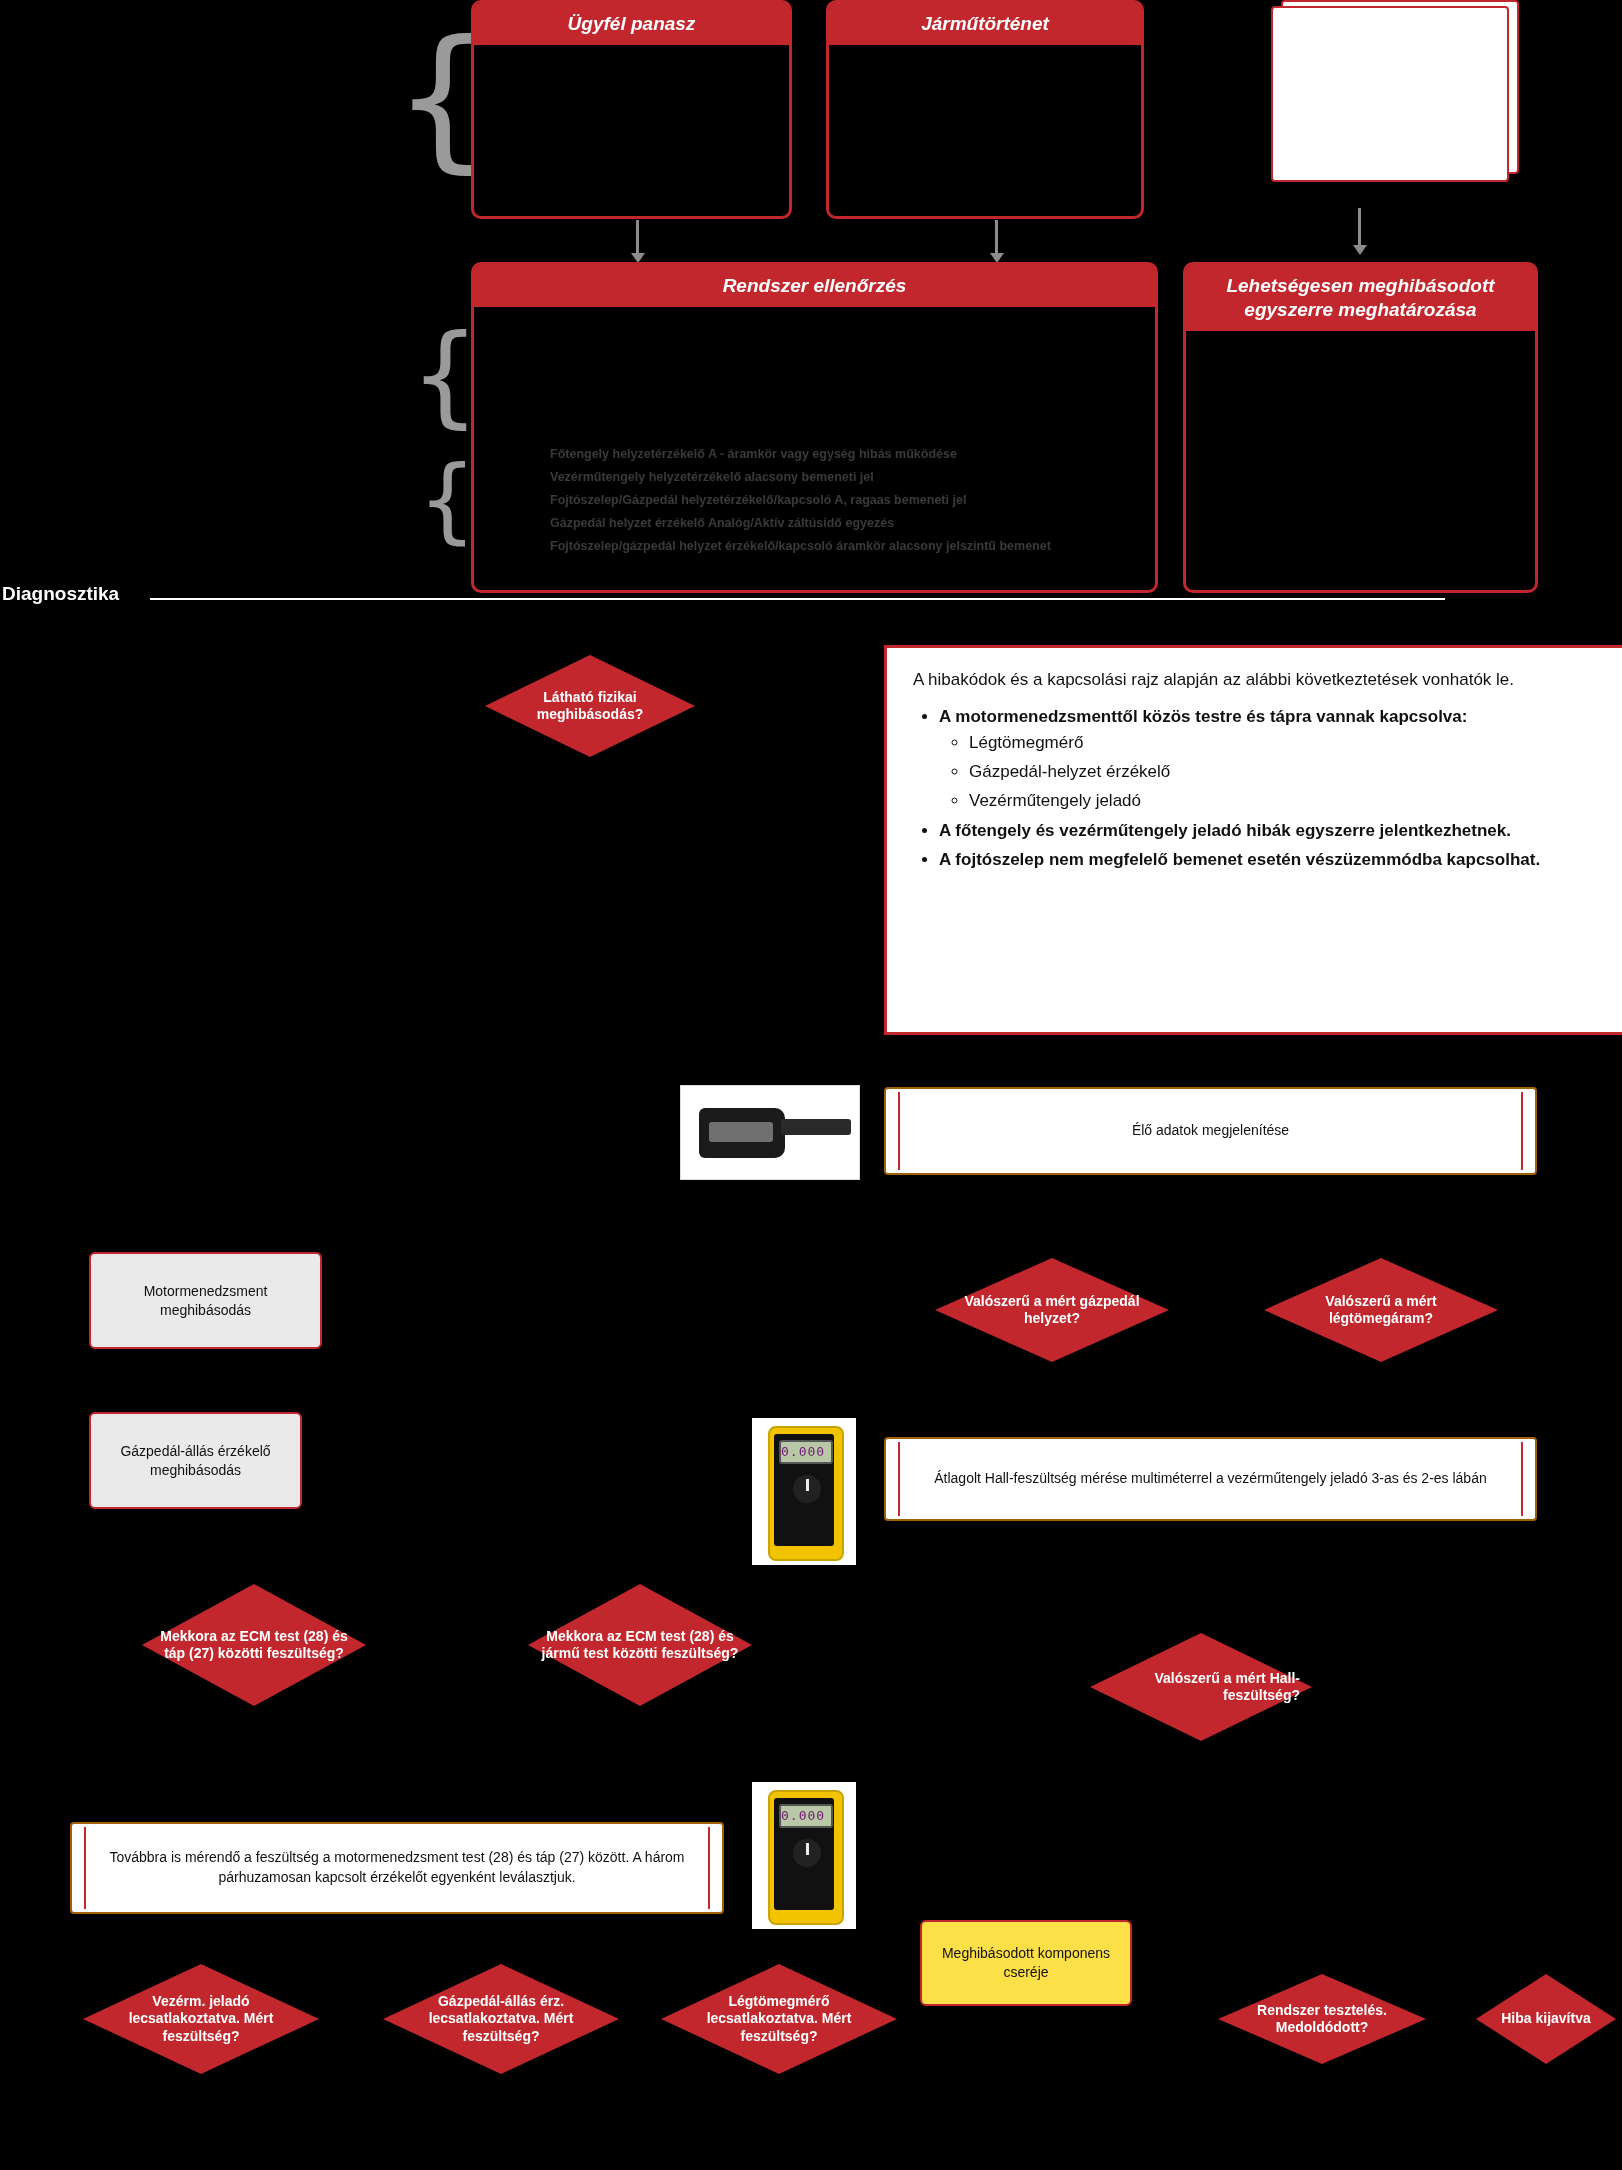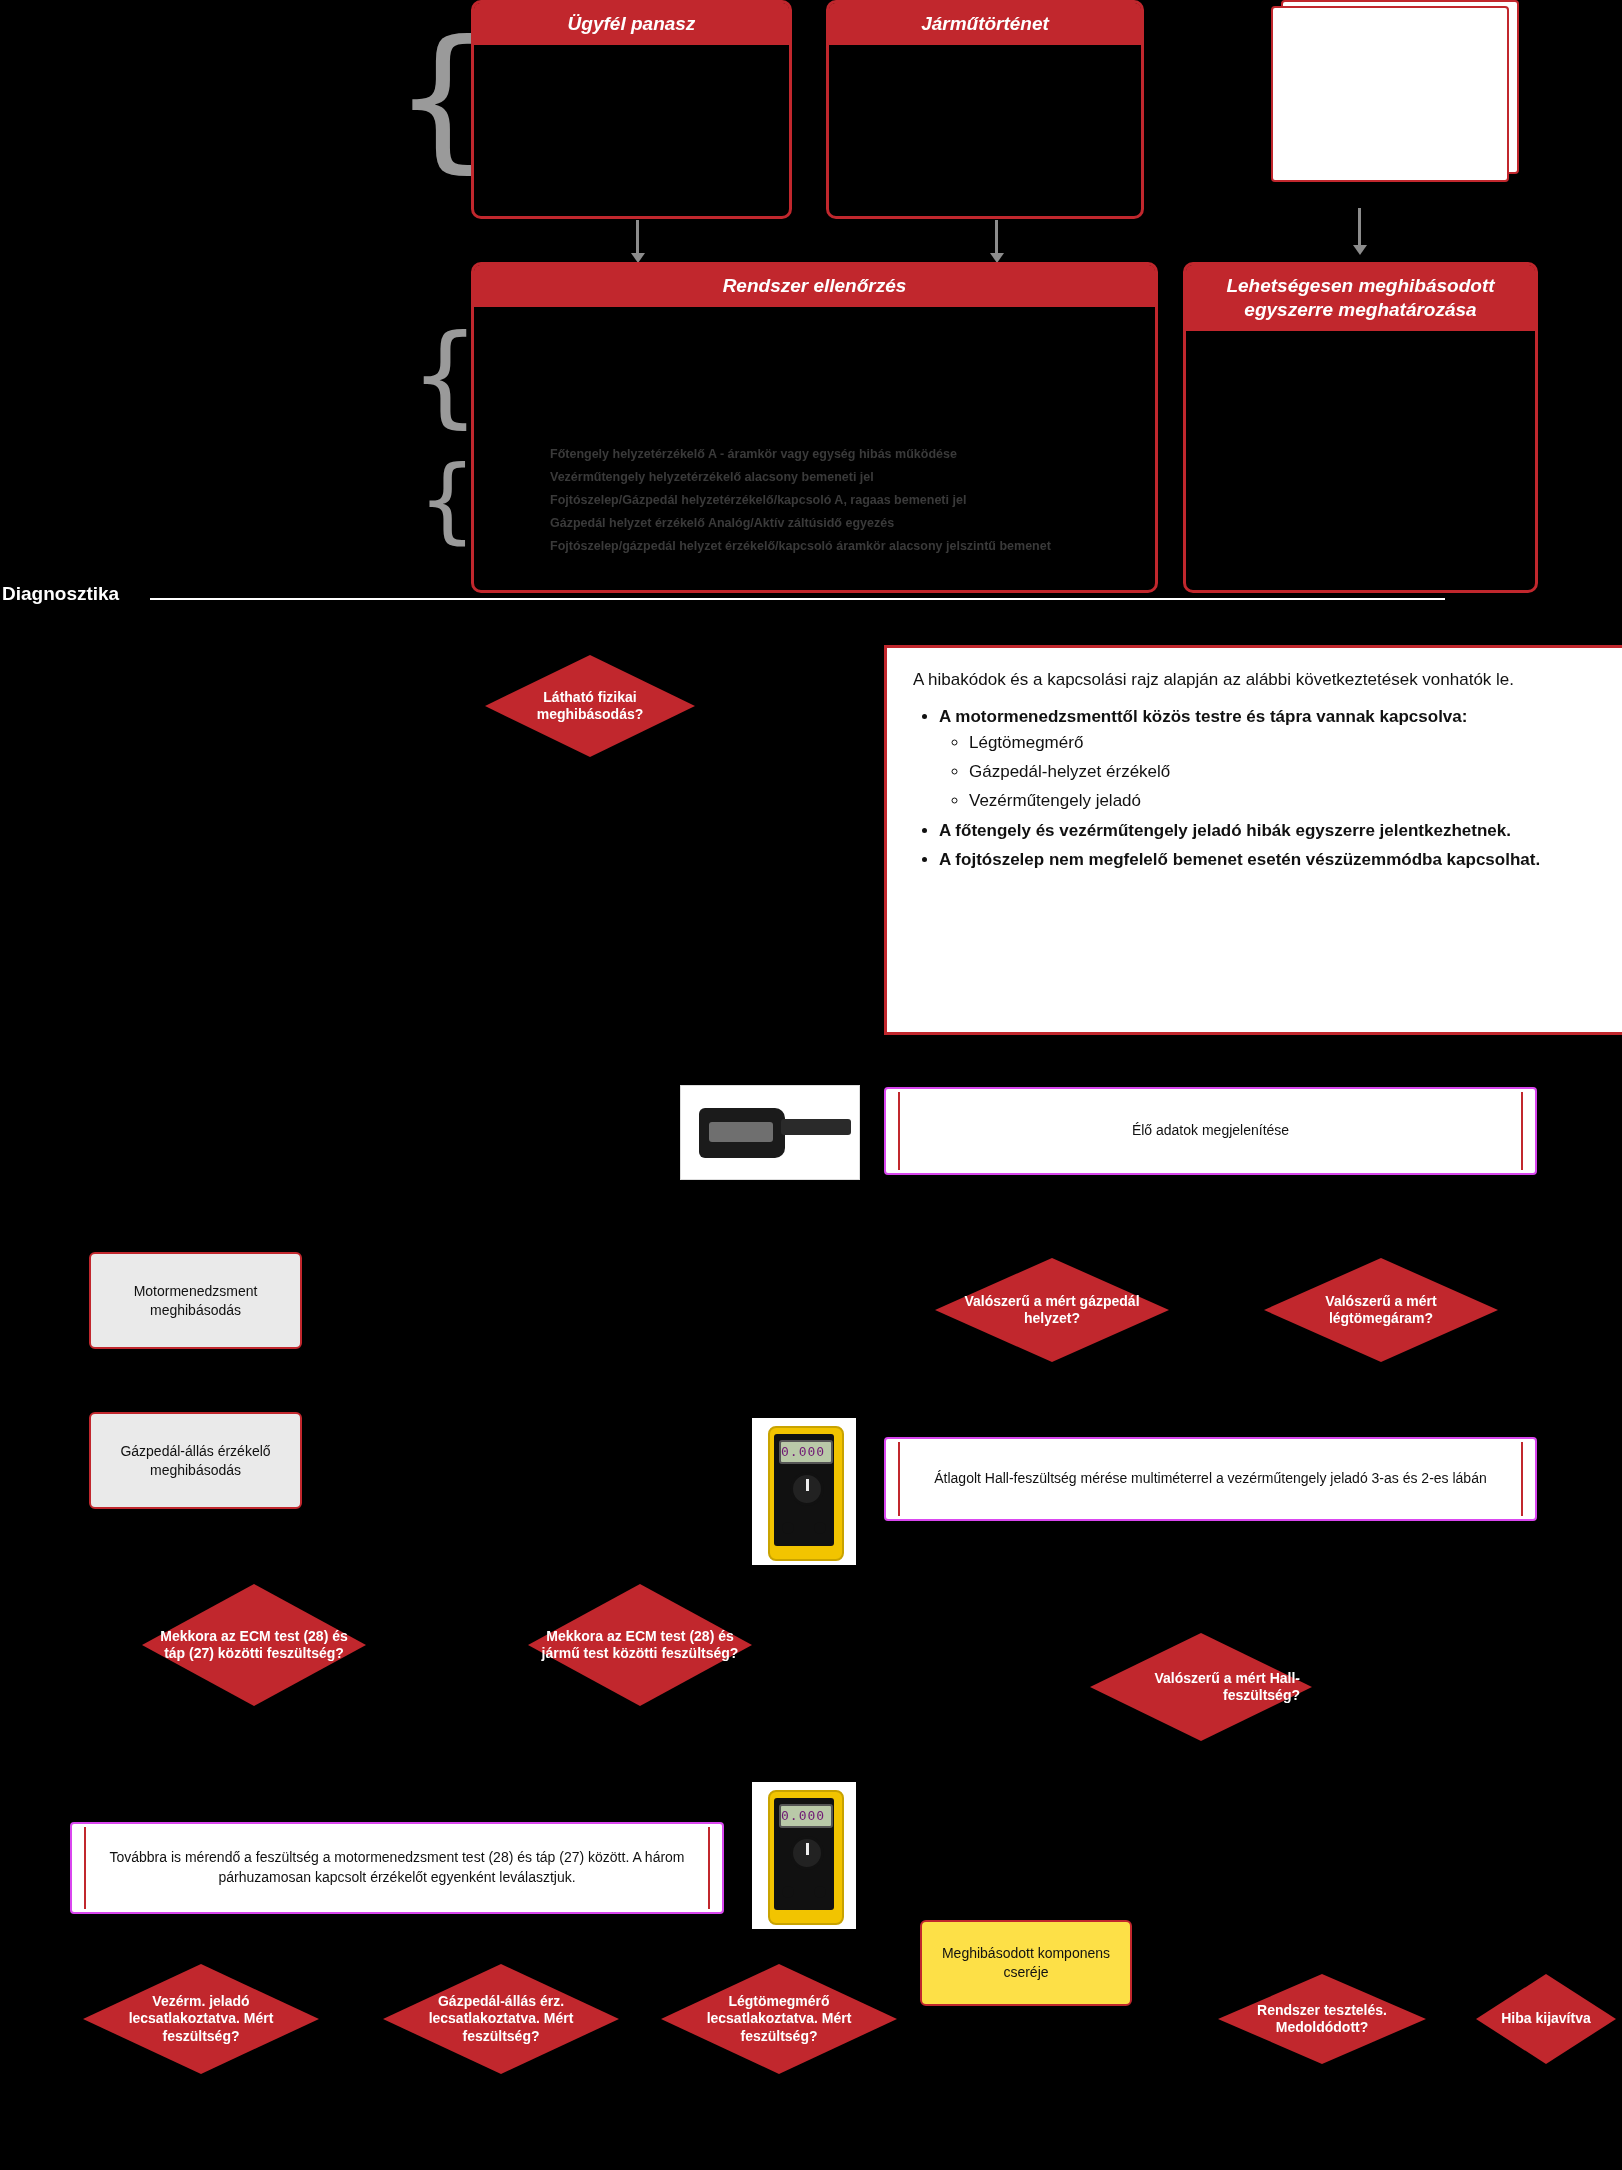--- a/index.html
+++ b/index.html
@@ -25,21 +25,21 @@
   .diamond .shape{position:absolute;inset:0;background:#c1272d;
     clip-path:polygon(50% 0%,100% 50%,50% 100%,0% 50%);}
   .diamond .txt{position:relative;color:#fff;font-weight:bold;font-size:14px;line-height:1.25;padding:0 12px;z-index:2;}
 
   
   .greybox{position:absolute;background:#eaeaea;border:2px solid #c1272d;border-radius:6px;
     display:flex;align-items:center;justify-content:center;text-align:center;
     font-size:14px;color:#111;line-height:1.35;padding:6px;box-sizing:border-box;}
 
   
-  .databox{position:absolute;background:#fff;border:2px solid #d946ef;border-radius:4px;
+  .databox{position:absolute;background:#fff;border:2px solid #a16207;border-radius:4px;
     display:flex;align-items:center;justify-content:center;text-align:center;
     font-size:14px;color:#111;line-height:1.4;padding:8px 26px;box-sizing:border-box;}
   .databox:before,.databox:after{content:"";position:absolute;top:3px;bottom:3px;width:0;border-left:2px solid #c1272d;}
   .databox:before{left:12px;} .databox:after{right:12px;}
 
   
   .callout{position:absolute;background:#fff;border:3px solid #c1272d;box-sizing:border-box;
     padding:20px 26px;font-size:17px;color:#111;line-height:1.45;}
   .callout ul{margin:12px 0 0 0;padding-left:26px;}
   .callout li{font-weight:bold;margin-bottom:4px;}
@@ -143,21 +143,21 @@
 <div class="obd" style="left:680px;top:1085px;width:178px;height:93px;">
   <div class="plug" style="left:18px;top:22px;width:86px;height:50px;"></div>
   <div class="pins" style="left:28px;top:36px;width:64px;height:20px;"></div>
   <div class="cable" style="left:100px;top:33px;width:70px;height:16px;"></div>
 </div>
 
 <div class="databox" style="left:884px;top:1087px;width:653px;height:88px;">
   <span>Élő adatok megjelenítése</span>
 </div>
 
-<div class="greybox" style="left:89px;top:1252px;width:213px;height:97px;">
+<div class="greybox" style="left:89px;top:1252px;width:233px;height:97px;">
   <span>Motormenedzsment meghibásodás</span>
 </div>
 
 <div class="diamond" style="left:935px;top:1258px;width:234px;height:104px;">
   <div class="shape"></div>
   <div class="txt">Valószerű a mért gázpedál helyzet?</div>
 </div>
 
 <div class="diamond" style="left:1264px;top:1258px;width:234px;height:104px;">
   <div class="shape"></div>

